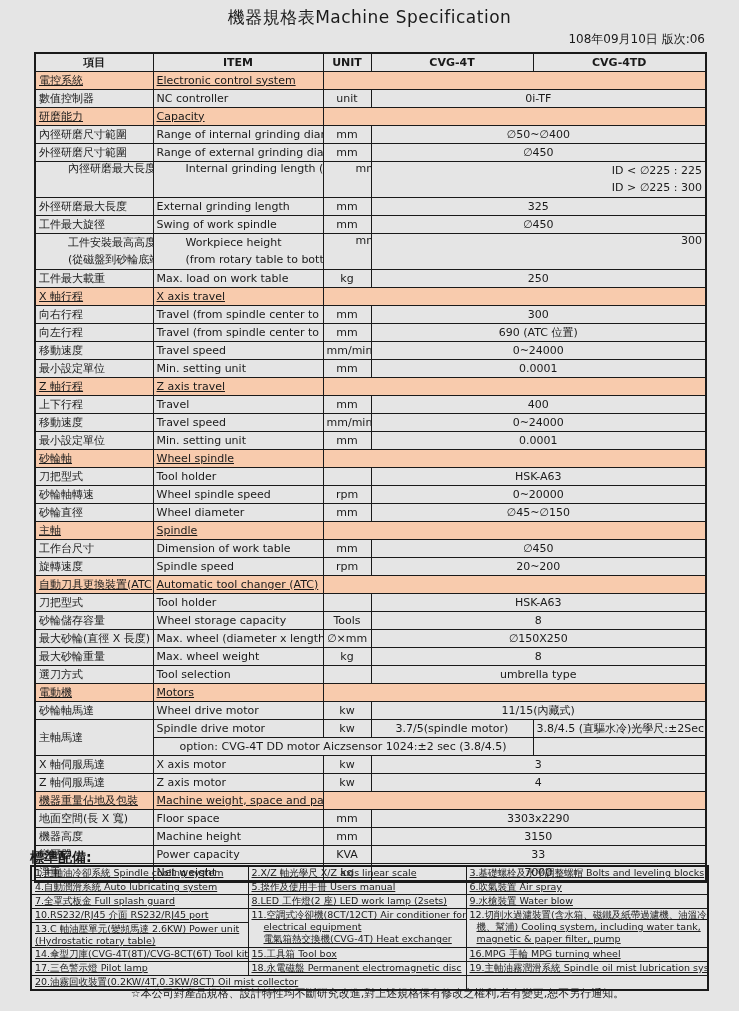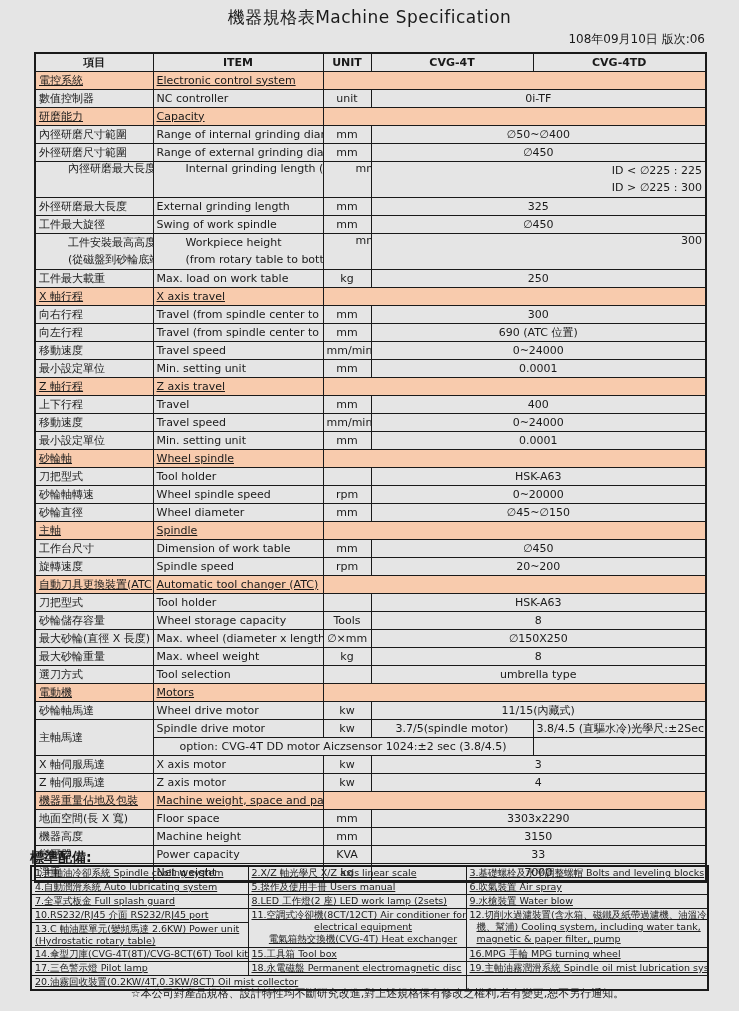--- a/index.html
+++ b/index.html
@@ -25,21 +25,21 @@
   .spec td.tallcell div{line-height:17px;}
   .spec td.vtall{text-align:right;}
   .spec td.opt{text-align:center;}
   .std-label{position:absolute;top:849px;left:30px;font-size:14px;font-weight:bold;}
   table.std{position:absolute;top:865px;left:30px;width:677px;font-size:9.5px;border:2px solid var(--bd);}
   .std td{
     border:1px solid var(--bd);padding:0 3px;height:13px;line-height:12px;
     vertical-align:top;overflow:hidden;white-space:nowrap;text-align:left;text-decoration:underline;
   }
   .std td div{line-height:12px;}
-  .std td div.indent{padding-left:12px;text-align:center;}
+  .std td div.indent{padding-left:12px;}
   .std td div.indent2{padding-left:7px;}
   .footer{position:absolute;top:986px;left:0;width:739px;text-align:center;font-size:11px;margin-left:8px;}
 </style>
 </head>
 <body>
 
 <div class="page">
   <div class="title">機器規格表Machine Specification</div>
   <div class="revision">108年09月10日 版次:06</div>
 

